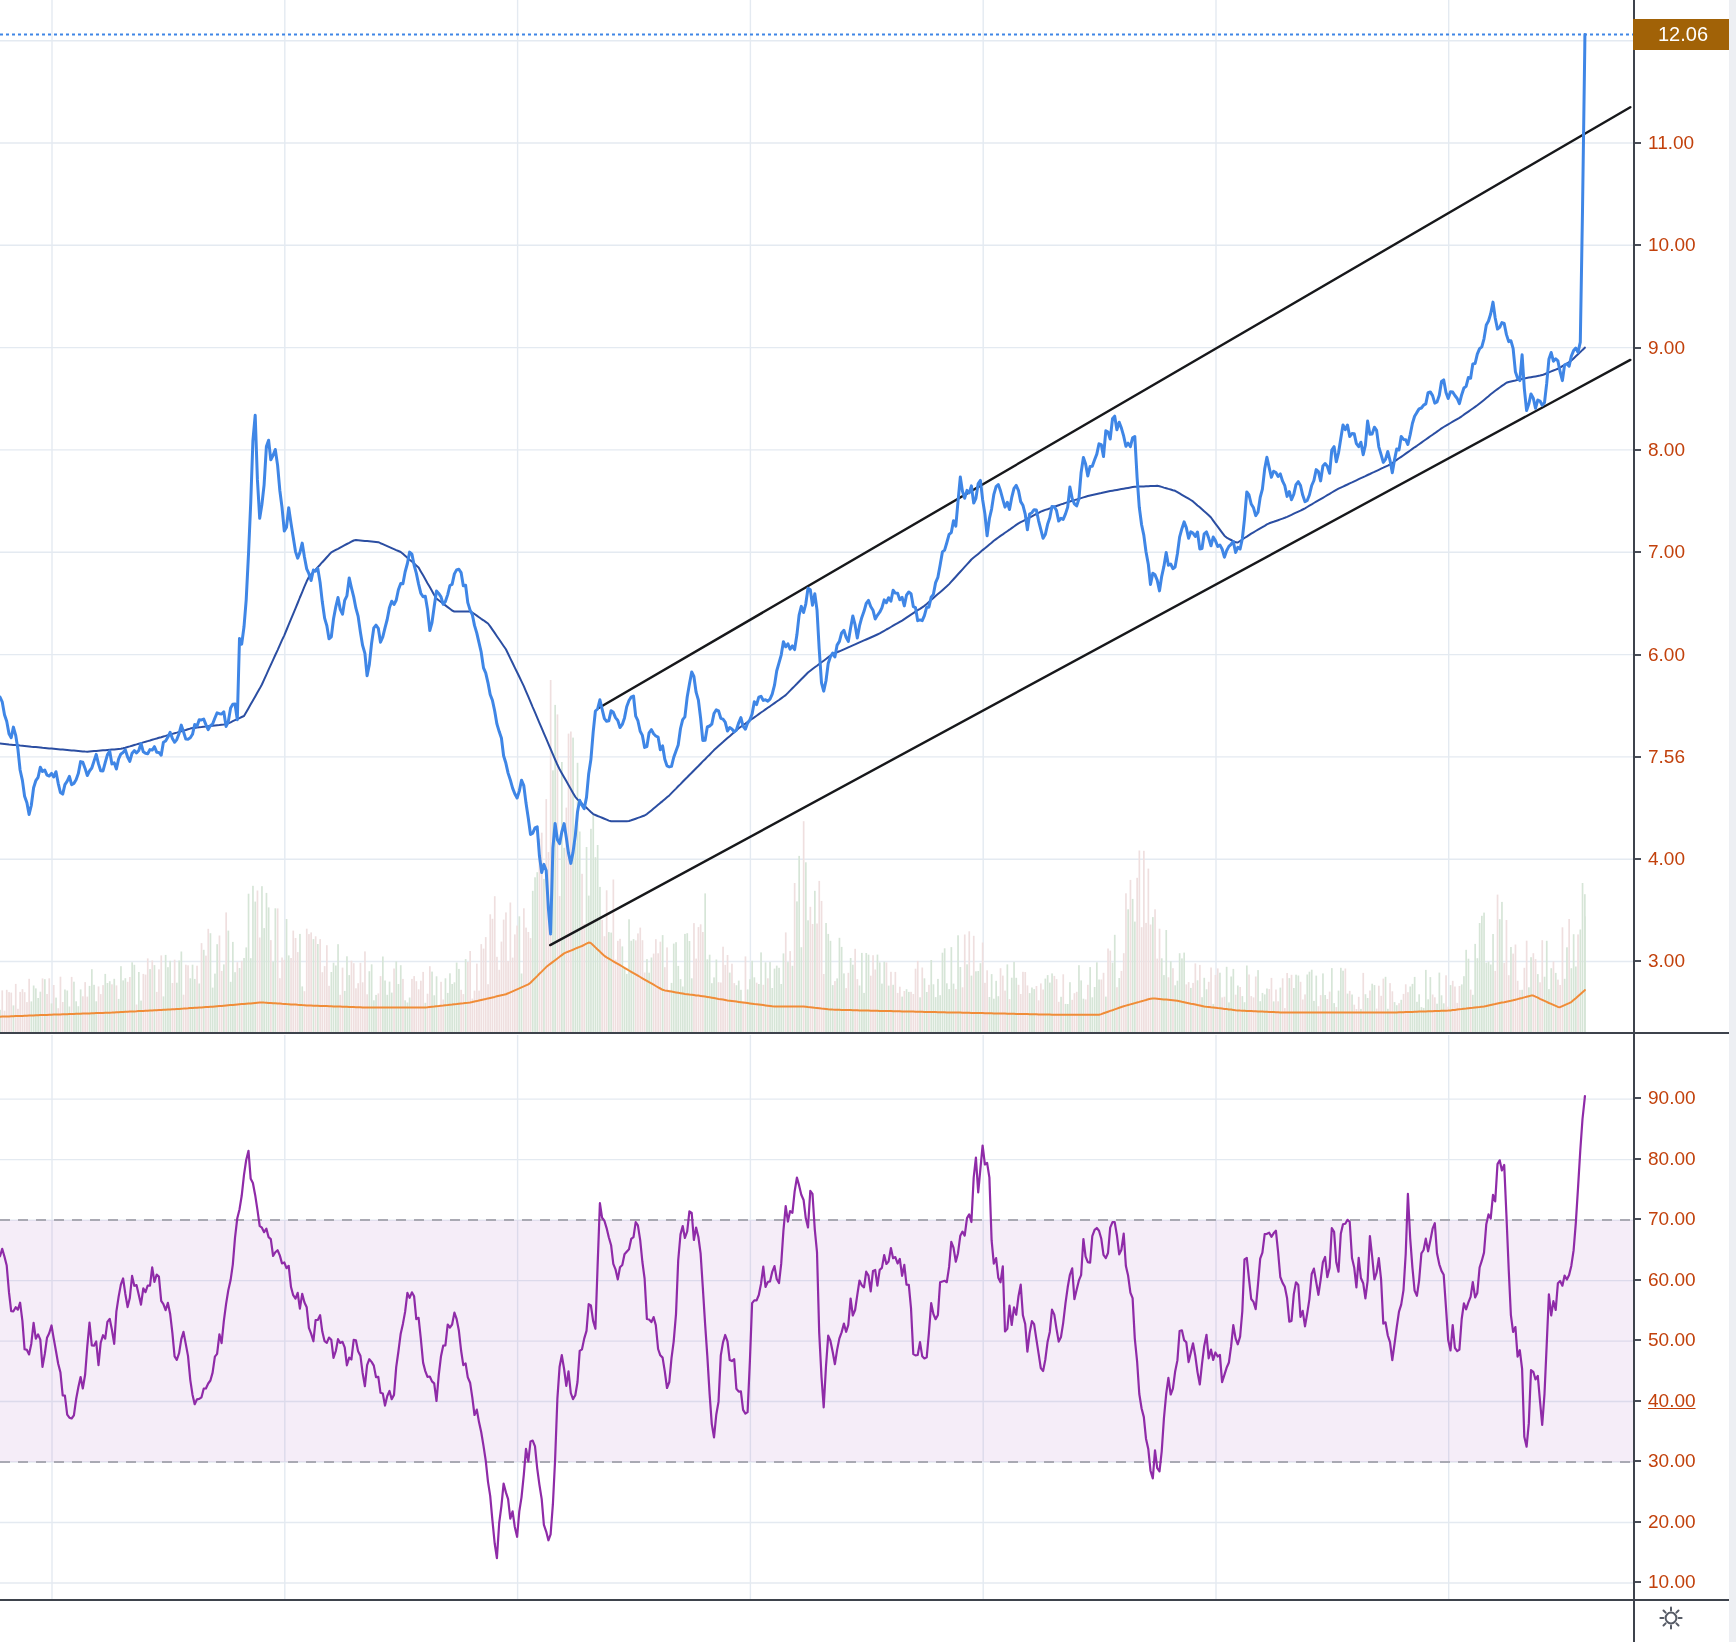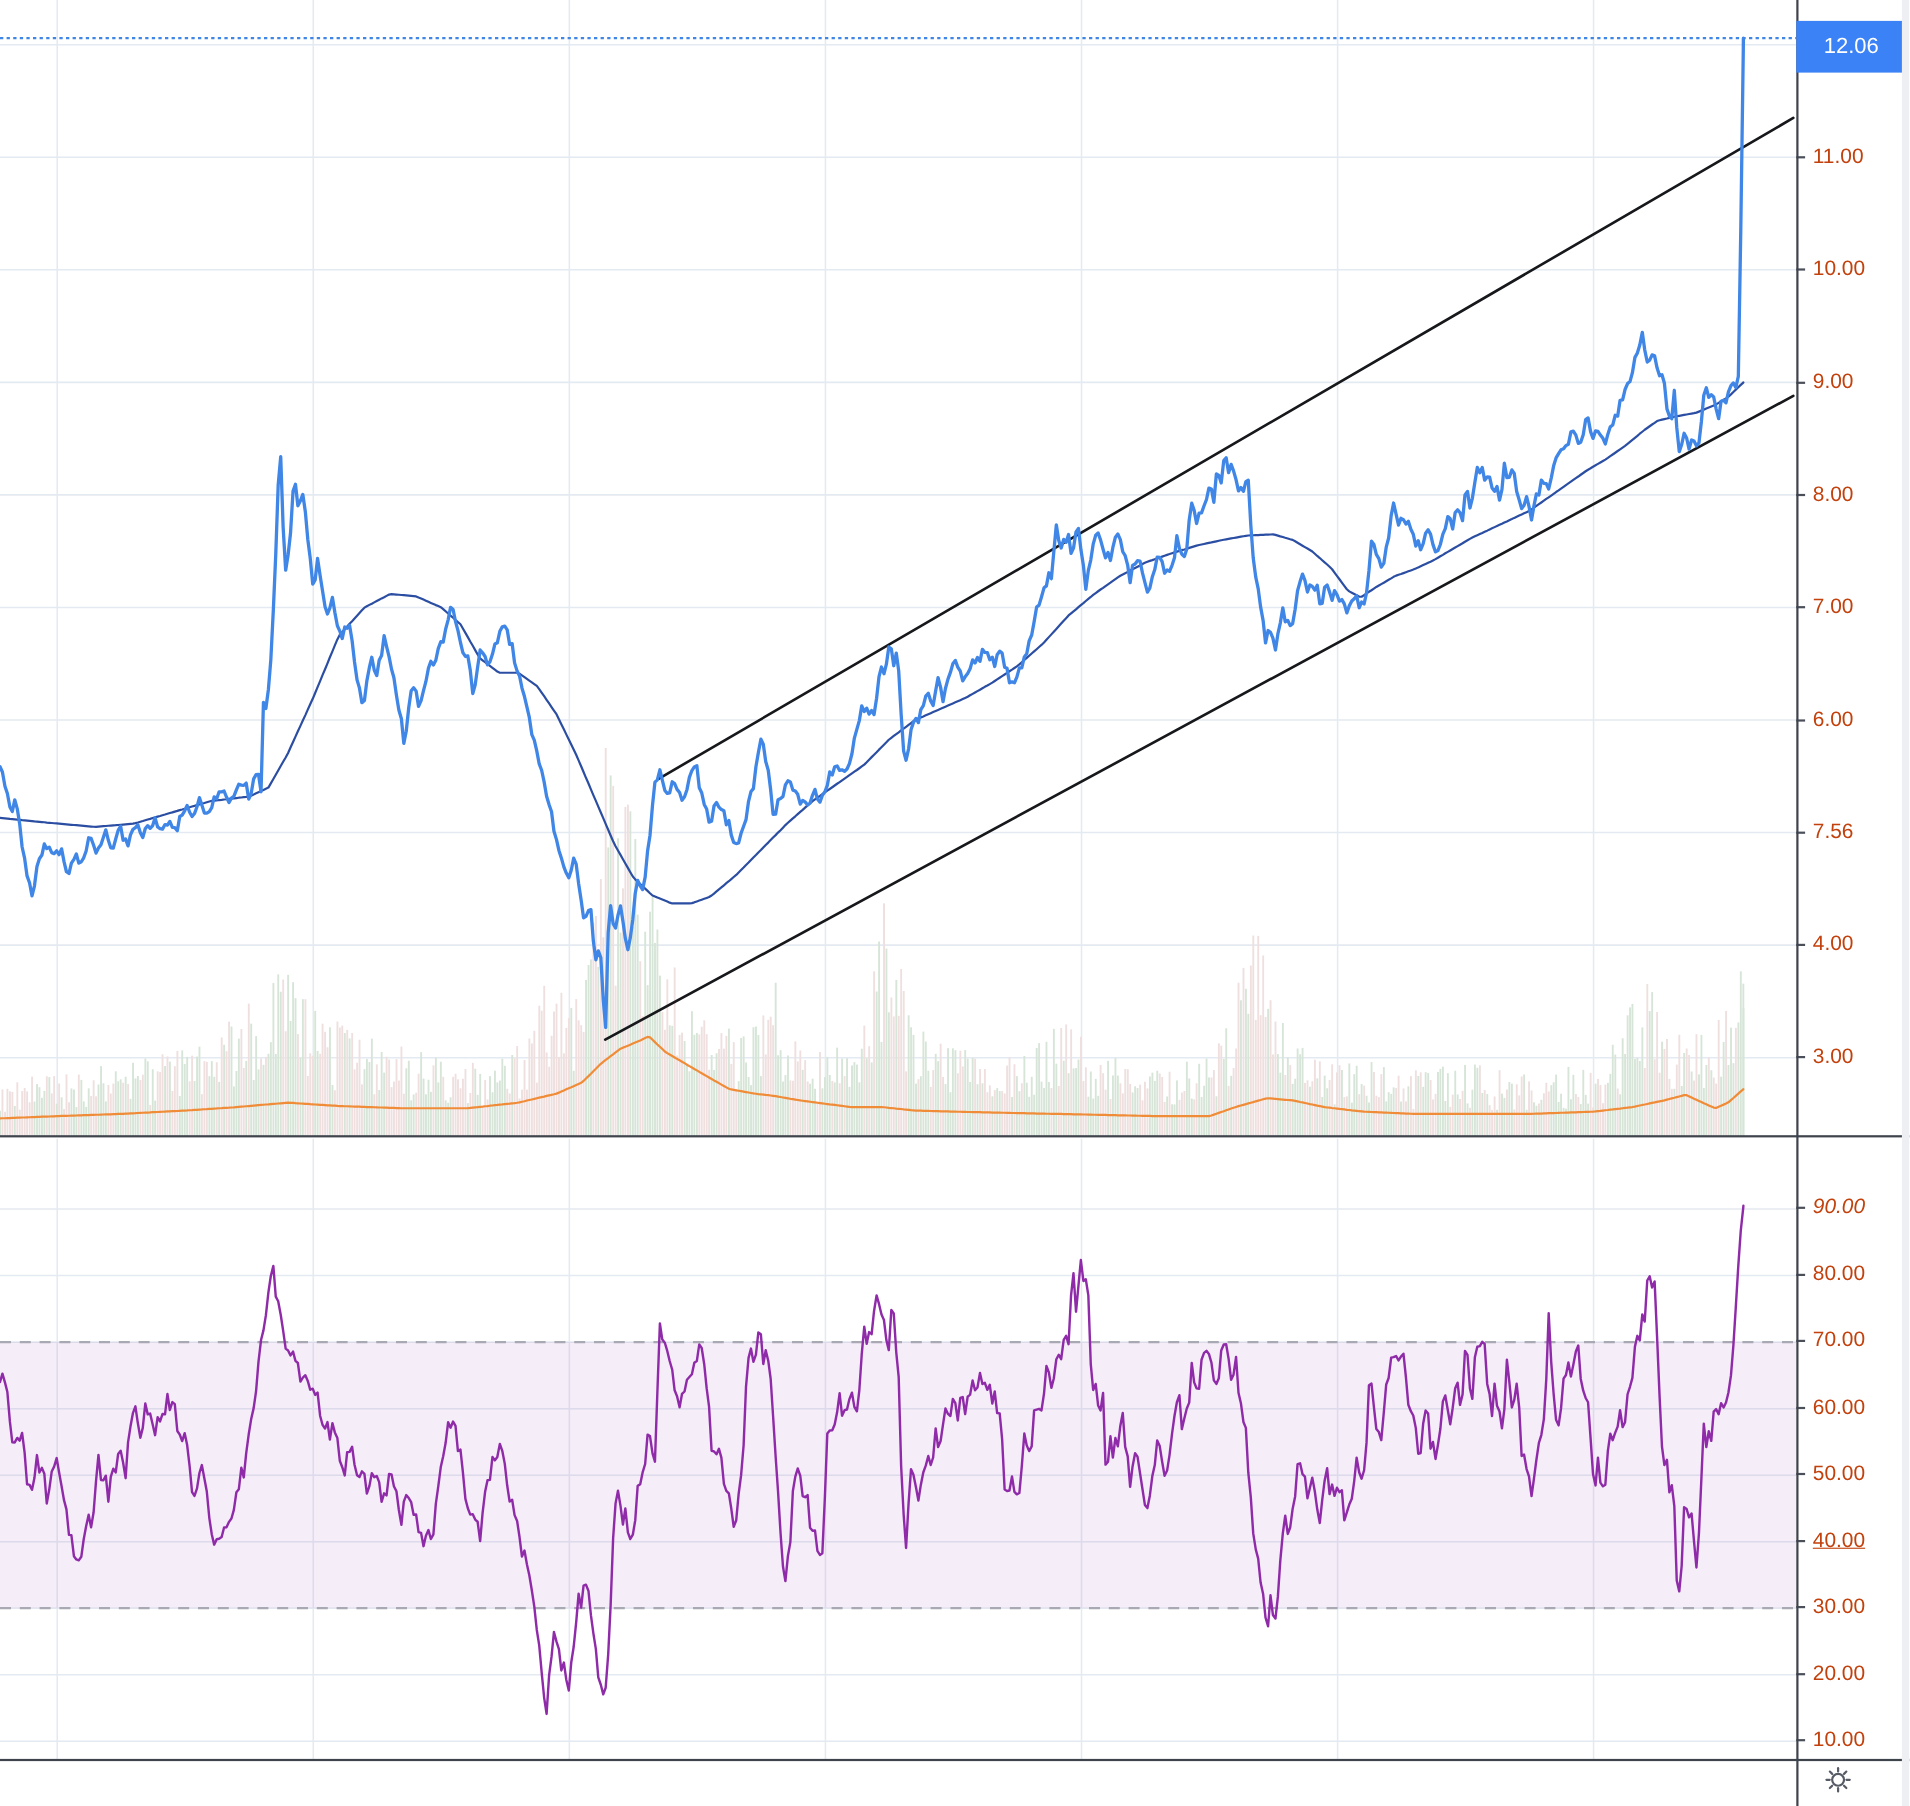--- a/index.html
+++ b/index.html
@@ -14,21 +14,21 @@
   #axisBorderV{position:absolute;left:1633px;top:0;width:2px;height:1642px;background:#3e434c;z-index:6;}
   #axisBorderH{position:absolute;left:0;top:1599px;width:1736px;height:2px;background:#3e434c;z-index:6;}
   #priceScale,#rsiScale{position:absolute;left:1635px;width:101px;z-index:5;background:#fff;}
   #priceScale{top:0;height:1032px;}
   #rsiScale{top:1034px;height:565px;}
   #timeAxis{position:absolute;left:0;top:1601px;width:1736px;height:41px;background:#fff;z-index:5;}
   .scale-label{position:absolute;left:13px;font-size:19px;color:#c2410c;transform:translateY(-50%);white-space:nowrap;}
   .scale-tick{position:absolute;left:-2px;width:8px;height:2px;background:#4a4f59;transform:translateY(-50%);}
   .year-label{position:absolute;top:9px;font-size:20px;color:#42464e;transform:translateX(-50%);}
   .year-tick{position:absolute;top:-1px;width:2px;height:8px;background:#4a4f59;transform:translateX(-50%);}
-  #lastPriceLabel{position:absolute;left:1633px;top:17px;width:100px;height:47px;background:#3b82f6;
+  #lastPriceLabel{position:absolute;left:1633px;top:17px;width:100px;height:31px;background:#a16207;
       color:#ffffff;font-size:20px;display:flex;align-items:center;justify-content:center;z-index:7;}
   #gearBtn{position:absolute;left:1656px;top:1603px;width:44px;height:30px;border:none;background:transparent;
       padding:0;margin:0;cursor:pointer;z-index:7;display:flex;align-items:center;justify-content:center;}
   #rightStrip{position:absolute;left:1729px;top:0;width:7px;height:1642px;background:#edeff3;z-index:8;}
 </style>
 </head>
 <body>
 
 <div id="root">
   <div id="toppanel" class="panel">
@@ -814,21 +814,21 @@
       <div class="scale-label" style="top: 655px;">6.00</div>
       <div class="scale-tick" style="top: 757px;"></div>
       <div class="scale-label" style="top: 757px;">7.56</div>
       <div class="scale-tick" style="top: 859px;"></div>
       <div class="scale-label" style="top: 859px;">4.00</div>
       <div class="scale-tick" style="top: 961px;"></div>
       <div class="scale-label" style="top: 961px;">3.00</div>
     </div>
   <div id="rsiScale">
       <div class="scale-tick" style="top: 64px;"></div>
-      <div class="scale-label" style="top: 64px; font-style: italic;">90.00</div>
+      <div class="scale-label" style="top: 64px;">90.00</div>
       <div class="scale-tick" style="top: 125px;"></div>
       <div class="scale-label" style="top: 125px;">80.00</div>
       <div class="scale-tick" style="top: 185px;"></div>
       <div class="scale-label" style="top: 185px;">70.00</div>
       <div class="scale-tick" style="top: 246px;"></div>
       <div class="scale-label" style="top: 246px;">60.00</div>
       <div class="scale-tick" style="top: 306px;"></div>
       <div class="scale-label" style="top: 306px;">50.00</div>
       <div class="scale-tick" style="top: 367px;"></div>
       <div class="scale-label" style="top: 367px; text-decoration: underline;">40.00</div>

